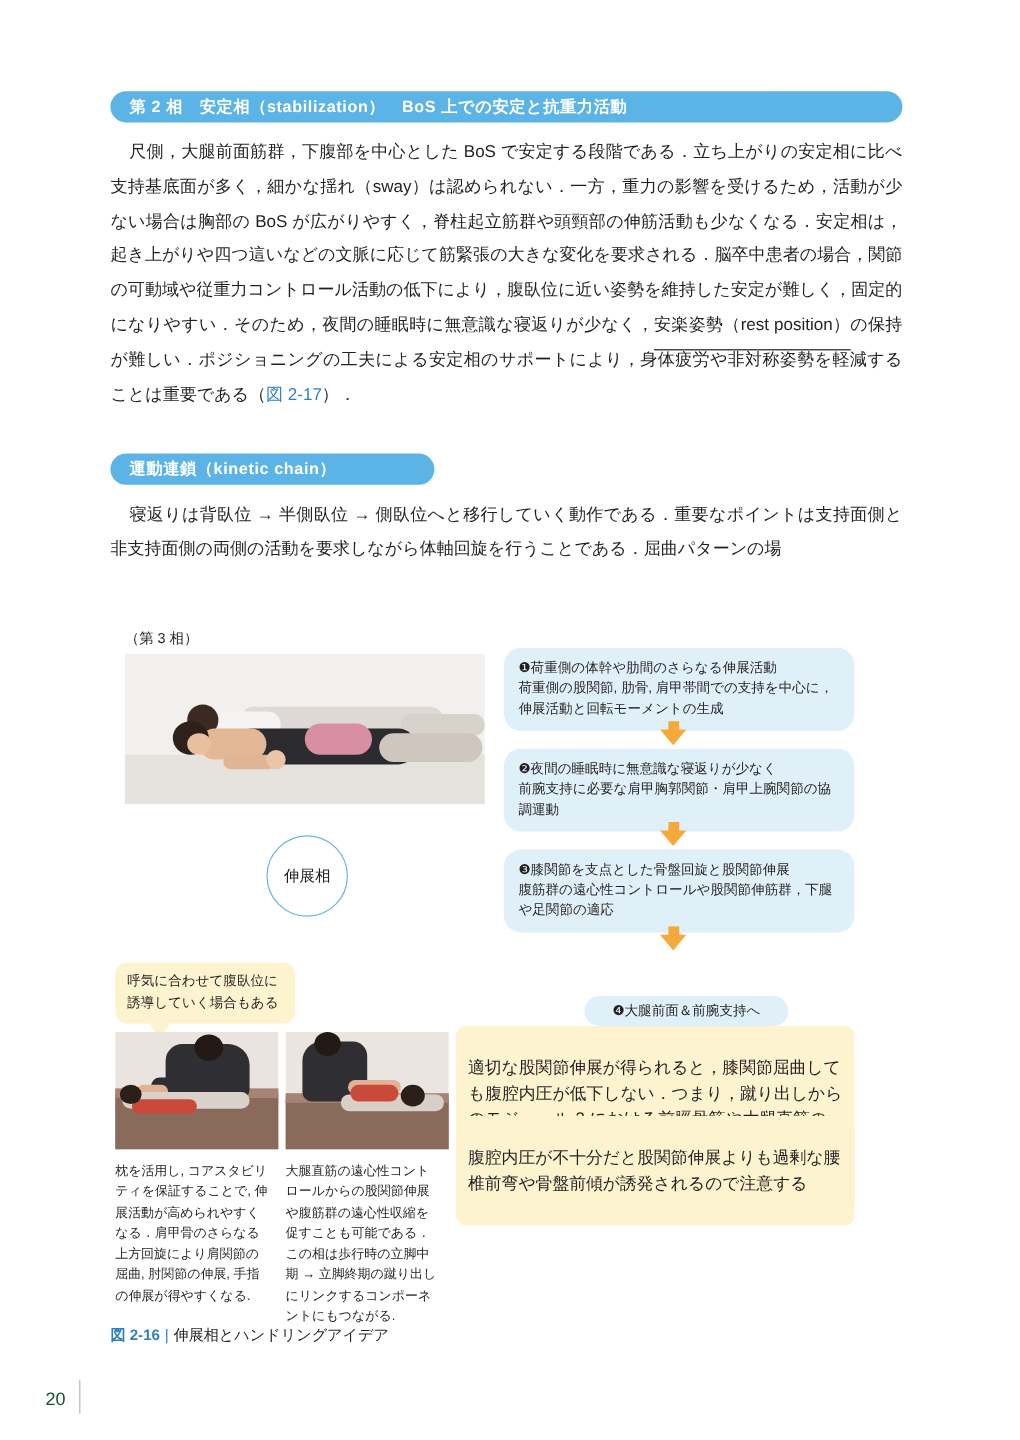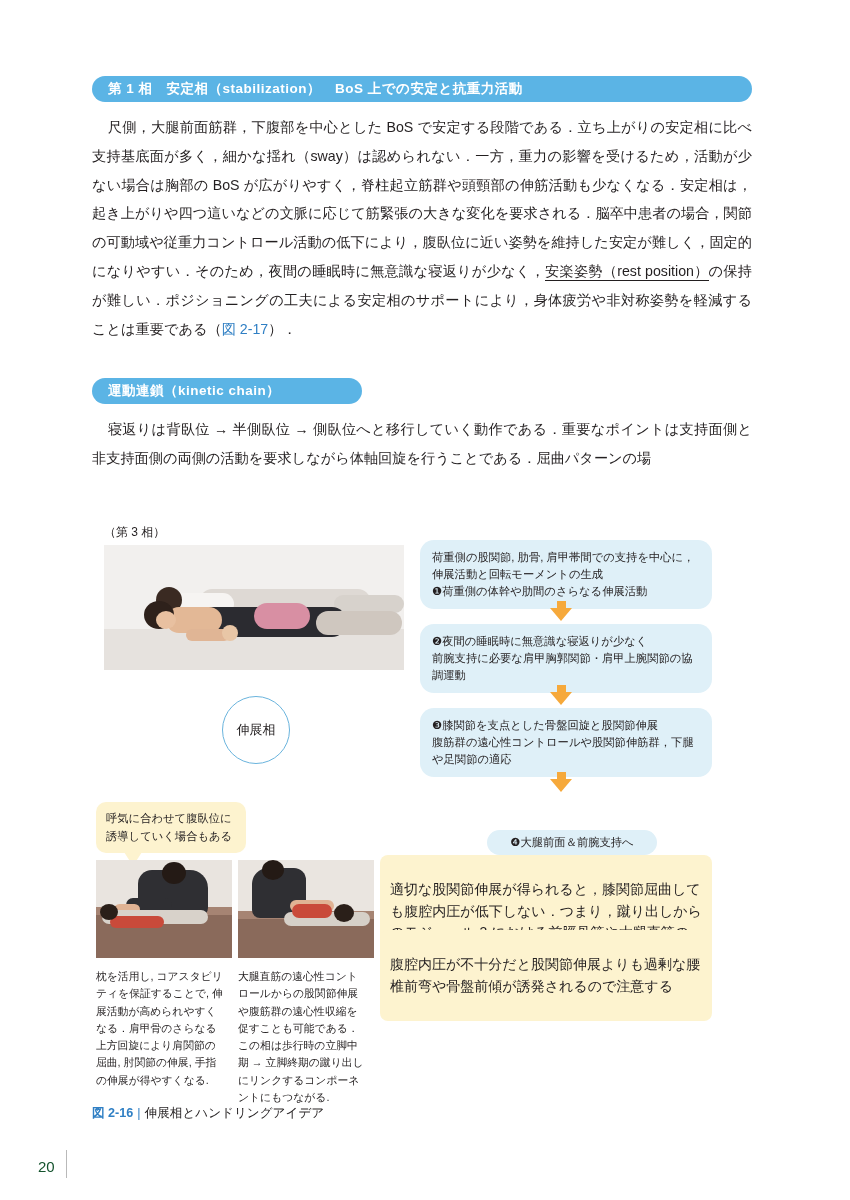--- a/index.html
+++ b/index.html
@@ -50,21 +50,21 @@
     left: 92px;
     width: 660px;
     font-size: 14.2px;
     line-height: 2.03;
     text-align: justify;
     text-justify: inter-ideograph;
     color: #231f20;
   }
   .highlight-under {
     border-bottom: 1.6px solid #231f20;
-    padding-bottom: 1px;
+    padding-bottom: 12px;
   }
   .figref { color: #2f7fc4; }
 
   
   .fig-label {
     position: absolute;
     font-size: 12px;
     color: #231f20;
   }
 
@@ -188,21 +188,21 @@
 
   
   .blob { position: absolute; border-radius: 50%; }
 </style>
 </head>
 <body>
 
 <div class="page">
 
   <div class="section-bar full" style="top:76px;">
-    <span>第 1 相　安定相（stabilization）　BoS 上での安定と抗重力活動</span>
+    <span>第 2 相　安定相（stabilization）　BoS 上での安定と抗重力活動</span>
   </div>
 
   <div class="para" style="top:113px;">
     <span style="display:inline-block;width:1.1em;"></span><span>尺側，大腿前面筋群，下腹部を中心とした BoS で安定する段階である．立ち上がりの安定相に比べ支持基底面が多く，細かな揺れ（sway）は認められない．一方，重力の影響を受けるため，活動が少ない場合は胸部の BoS が広がりやすく，脊柱起立筋群や頭頸部の伸筋活動も少なくなる．安定相は，起き上がりや四つ這いなどの文脈に応じて筋緊張の大きな変化を要求される．脳卒中患者の場合，関節の可動域や従重力コントロール活動の低下により，腹臥位に近い姿勢を維持した安定が難しく，固定的になりやすい．そのため，夜間の睡眠時に無意識な寝返りが少なく，</span><span class="highlight-under">安楽姿勢（rest position）</span><span>の保持が難しい．ポジショニングの工夫による安定相のサポートにより，身体疲労や非対称姿勢を軽減することは重要である（</span><span class="figref">図 2-17</span><span>）．</span>
   </div>
 
   <div class="section-bar short" style="top:378px;">
     <span>運動連鎖（kinetic chain）</span>
   </div>
 
@@ -231,22 +231,22 @@
 
     <div style="position:absolute;left:82px;top:84px;width:44px;height:12px;background:#e0b595;border-radius:6px;"></div>
     <div style="position:absolute;left:118px;top:80px;width:16px;height:16px;background:#e8c6a6;border-radius:8px;"></div>
   </div>
 
   <div class="circle-phase">
     <span>伸展相</span>
   </div>
 
   <div class="flow-box" style="top:540px;">
+    <div><span>❶</span><span>荷重側の体幹や肋間のさらなる伸展活動</span></div>
     <div>荷重側の股関節, 肋骨, 肩甲帯間での支持を中心に，伸展活動と回転モーメントの生成</div>
-    <div><span>❶</span><span>荷重側の体幹や肋間のさらなる伸展活動</span></div>
   </div>
 
   <div class="arrow-stem" style="left:557px; top:601px;"></div>
   <div class="arrow-down" style="left:550px; top:608px;"></div>
 
   <div class="flow-box" style="top:624px;">
     <div><span>❷</span><span>夜間の睡眠時に無意識な寝返りが少なく</span></div>
     <div>前腕支持に必要な肩甲胸郭関節・肩甲上腕関節の協調運動</div>
   </div>
 

